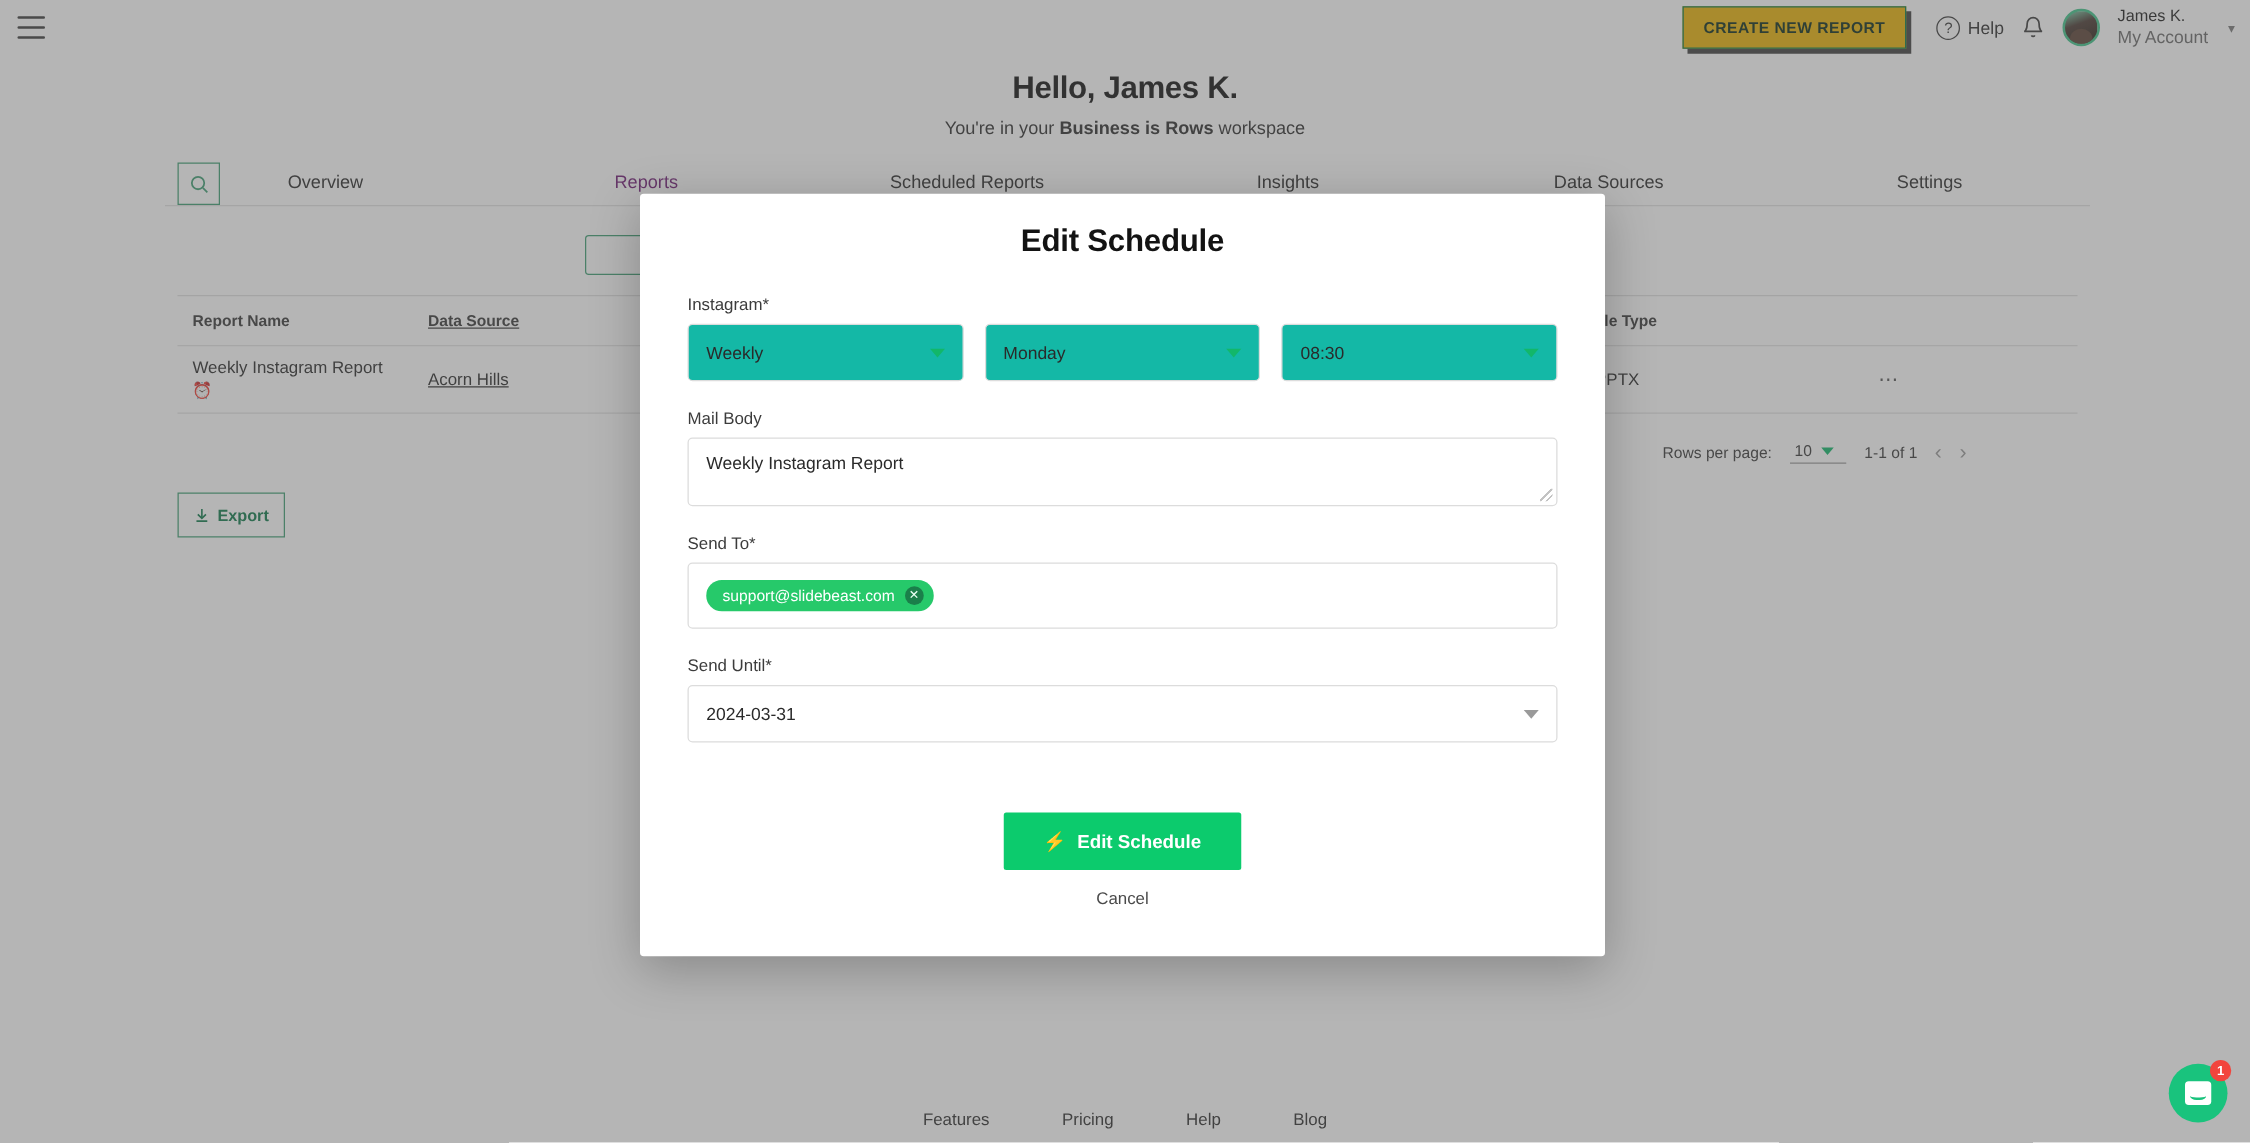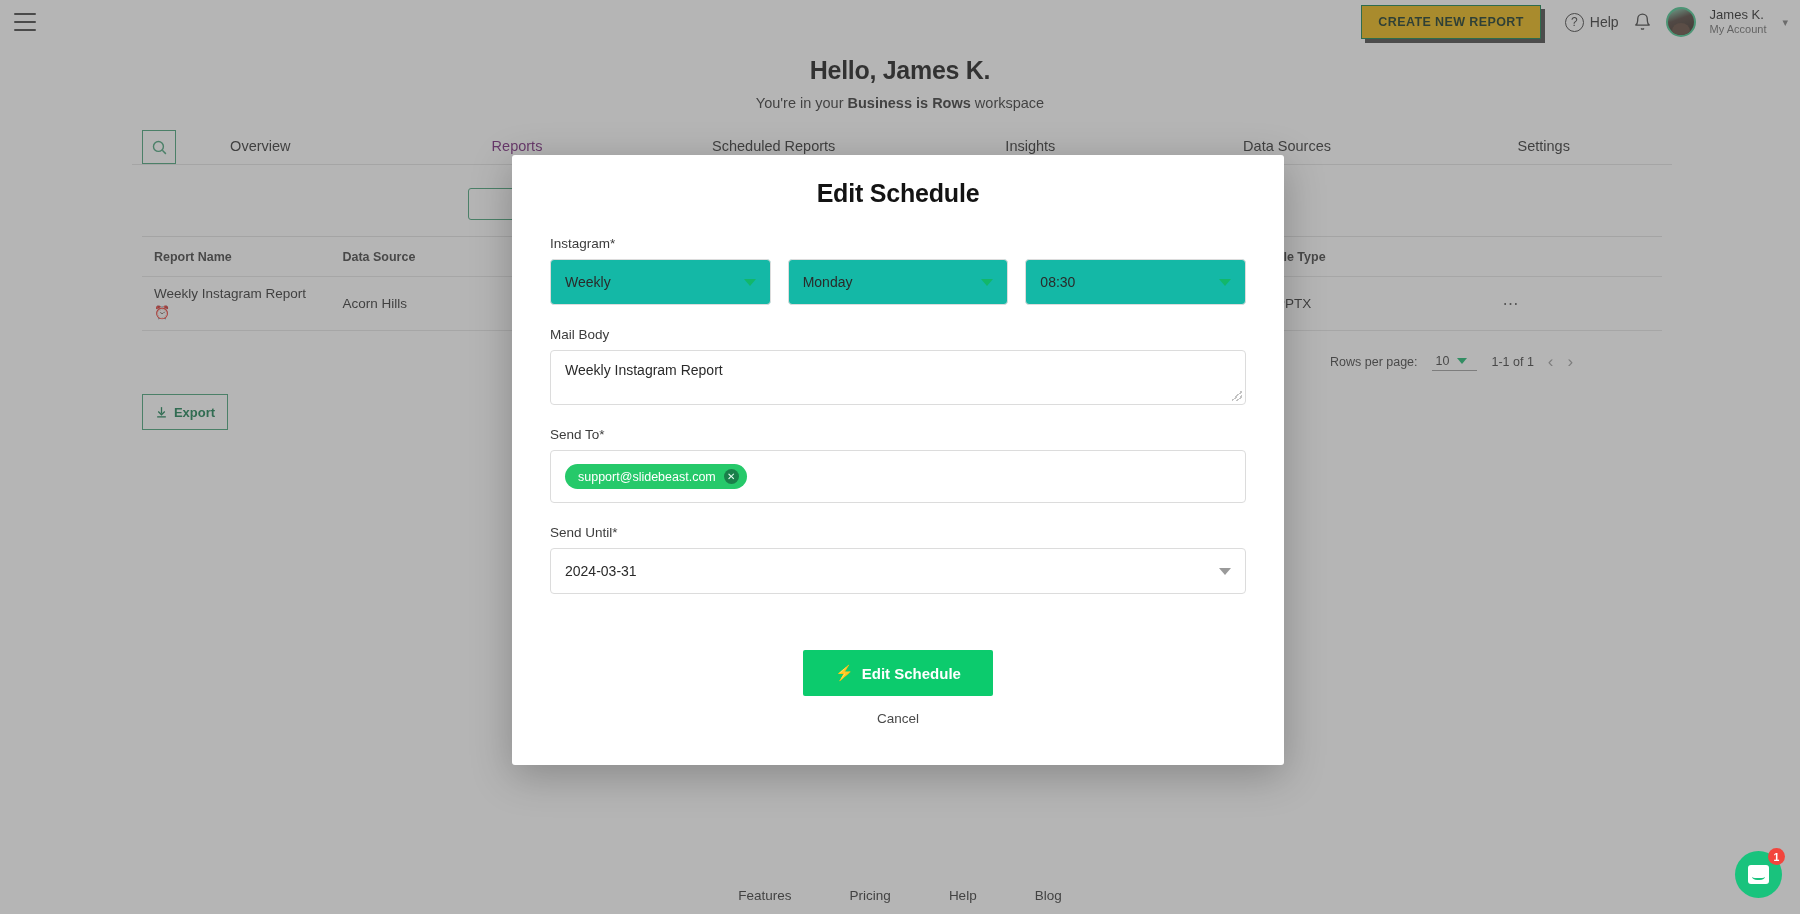--- a/index.html
+++ b/index.html
@@ -71,21 +71,21 @@
     cursor: pointer;
   }
   .avatar::after {
     content: ""; position: absolute; left: 50%; top: 55%;
     transform: translateX(-50%);
     width: 18px; height: 16px; border-radius: 50% 50% 40% 40%;
     background: #5b4335;
   }
   .acct { line-height: 1.15; cursor: pointer; }
   .acct .n { font-size: 13px; color: #1d1d1d; }
-  .acct .s { font-size: 11px; color: #6b6b6b; }
+  .acct .s { font-size: 14px; color: #6b6b6b; }
   .chev-sm { color: #7a7a7a; font-size: 11px; margin-left: 2px; }
 
   
   .greeting { position: absolute; top: 56px; left: 0; width: 1800px; text-align: center; }
   .greeting h1 {
     margin: 0; font-size: 25px; font-weight: bold; color: #111; letter-spacing: -.3px;
   }
   .greeting .sub { margin-top: 10px; font-size: 14.5px; color: #2f2f2f; }
   .greeting .sub b { font-weight: bold; }
 
@@ -124,21 +124,21 @@
     border-top: 1px solid #e0e0e0;
   }
   .thead, .trow {
     display: flex; align-items: center;
     border-bottom: 1px solid #e4e4e4;
     gap: 31px;
   }
   .thead { height: 40px; font-size: 12.5px; font-weight: bold; color: #3a3a3a; }
   .trow  { height: 54px; font-size: 13.5px; color: #2b2b2b; }
   .c1 { width: 170px; padding-left: 12px; }
-  .c2 { width: 180px; }
+  .c2 { width: 180px; text-decoration: underline; }
   .c3 { width: 180px; }
   .c4 { width: 480px; }
   .c5 { width: 200px; }
   .c6 { width: 160px; text-align: left; }
   .cellstack { line-height: 1.25; }
   .alarm-ic { color: #12b76a; font-size: 13px; margin-top: 2px; display: inline-block; }
   .ig-ic {
     width: 17px; height: 17px; border-radius: 5px;
     background: linear-gradient(45deg,#f9ce34,#ee2a7b 50%,#6228d7);
     display: inline-block; position: relative;

